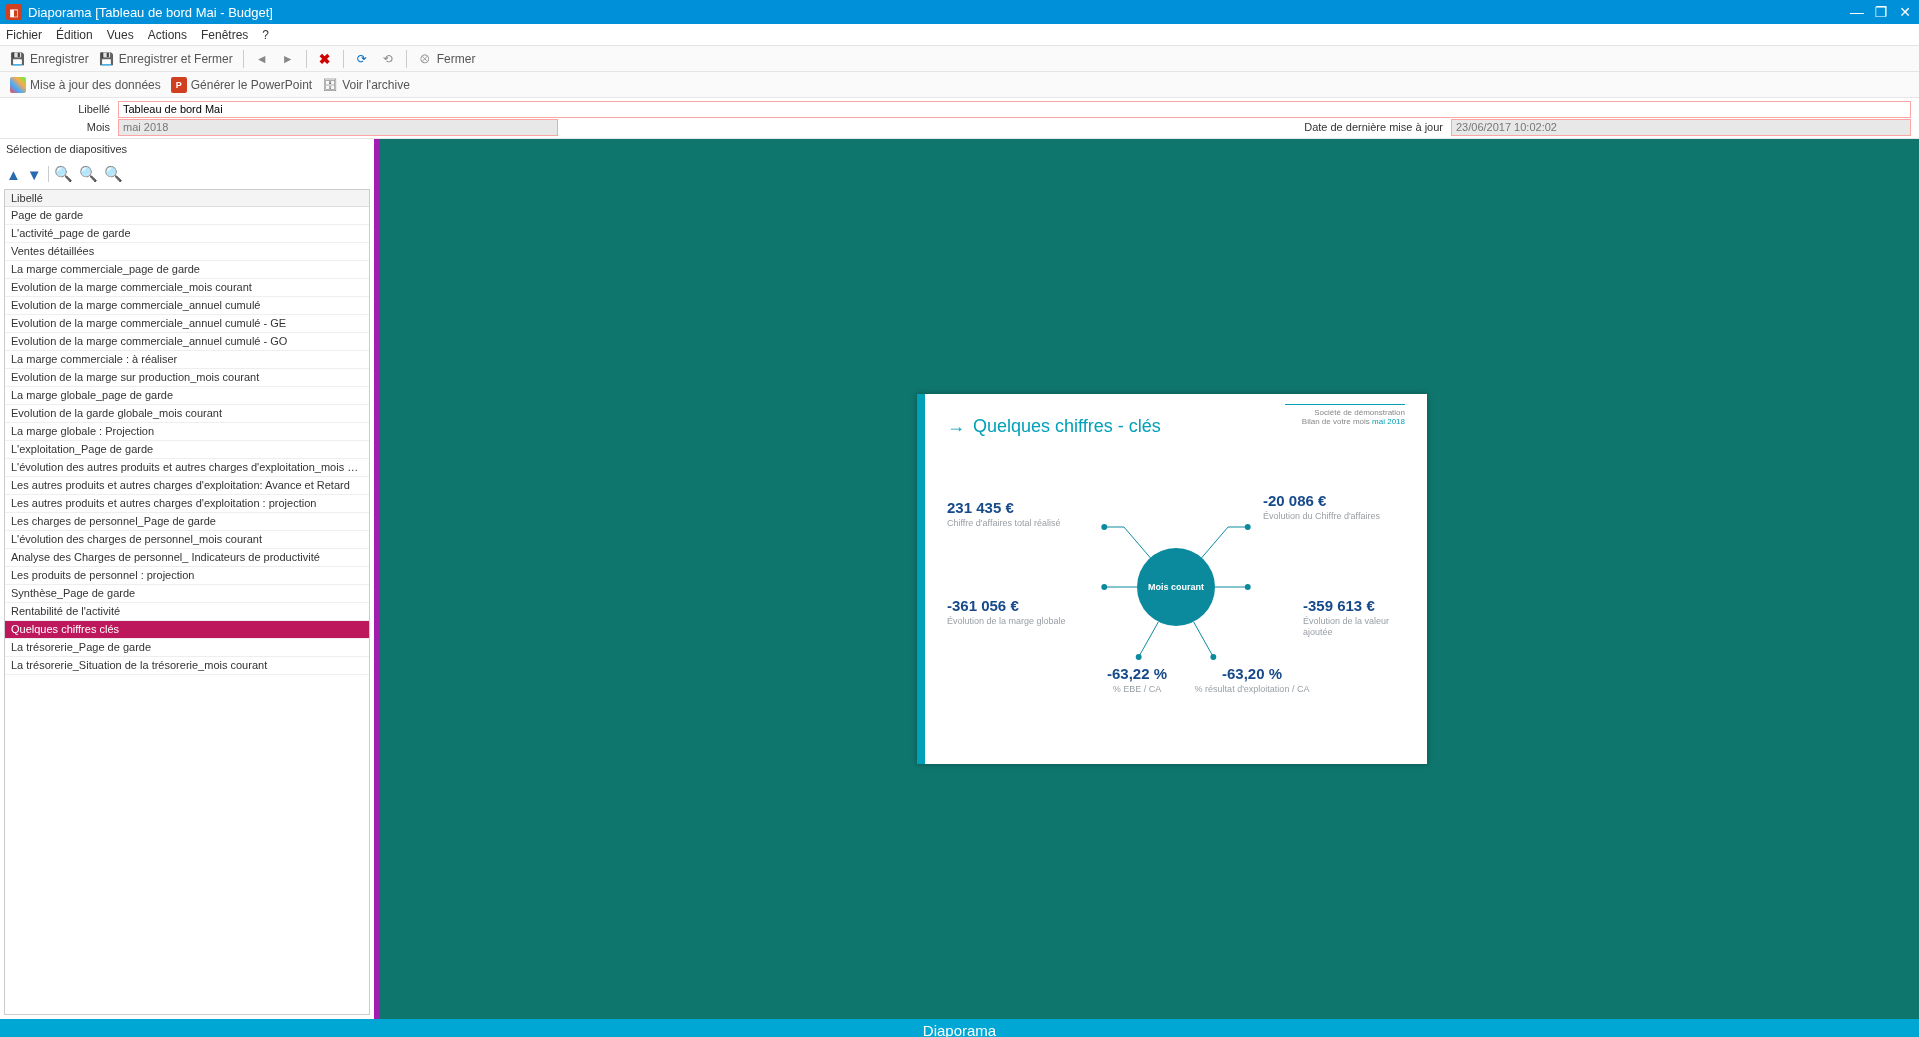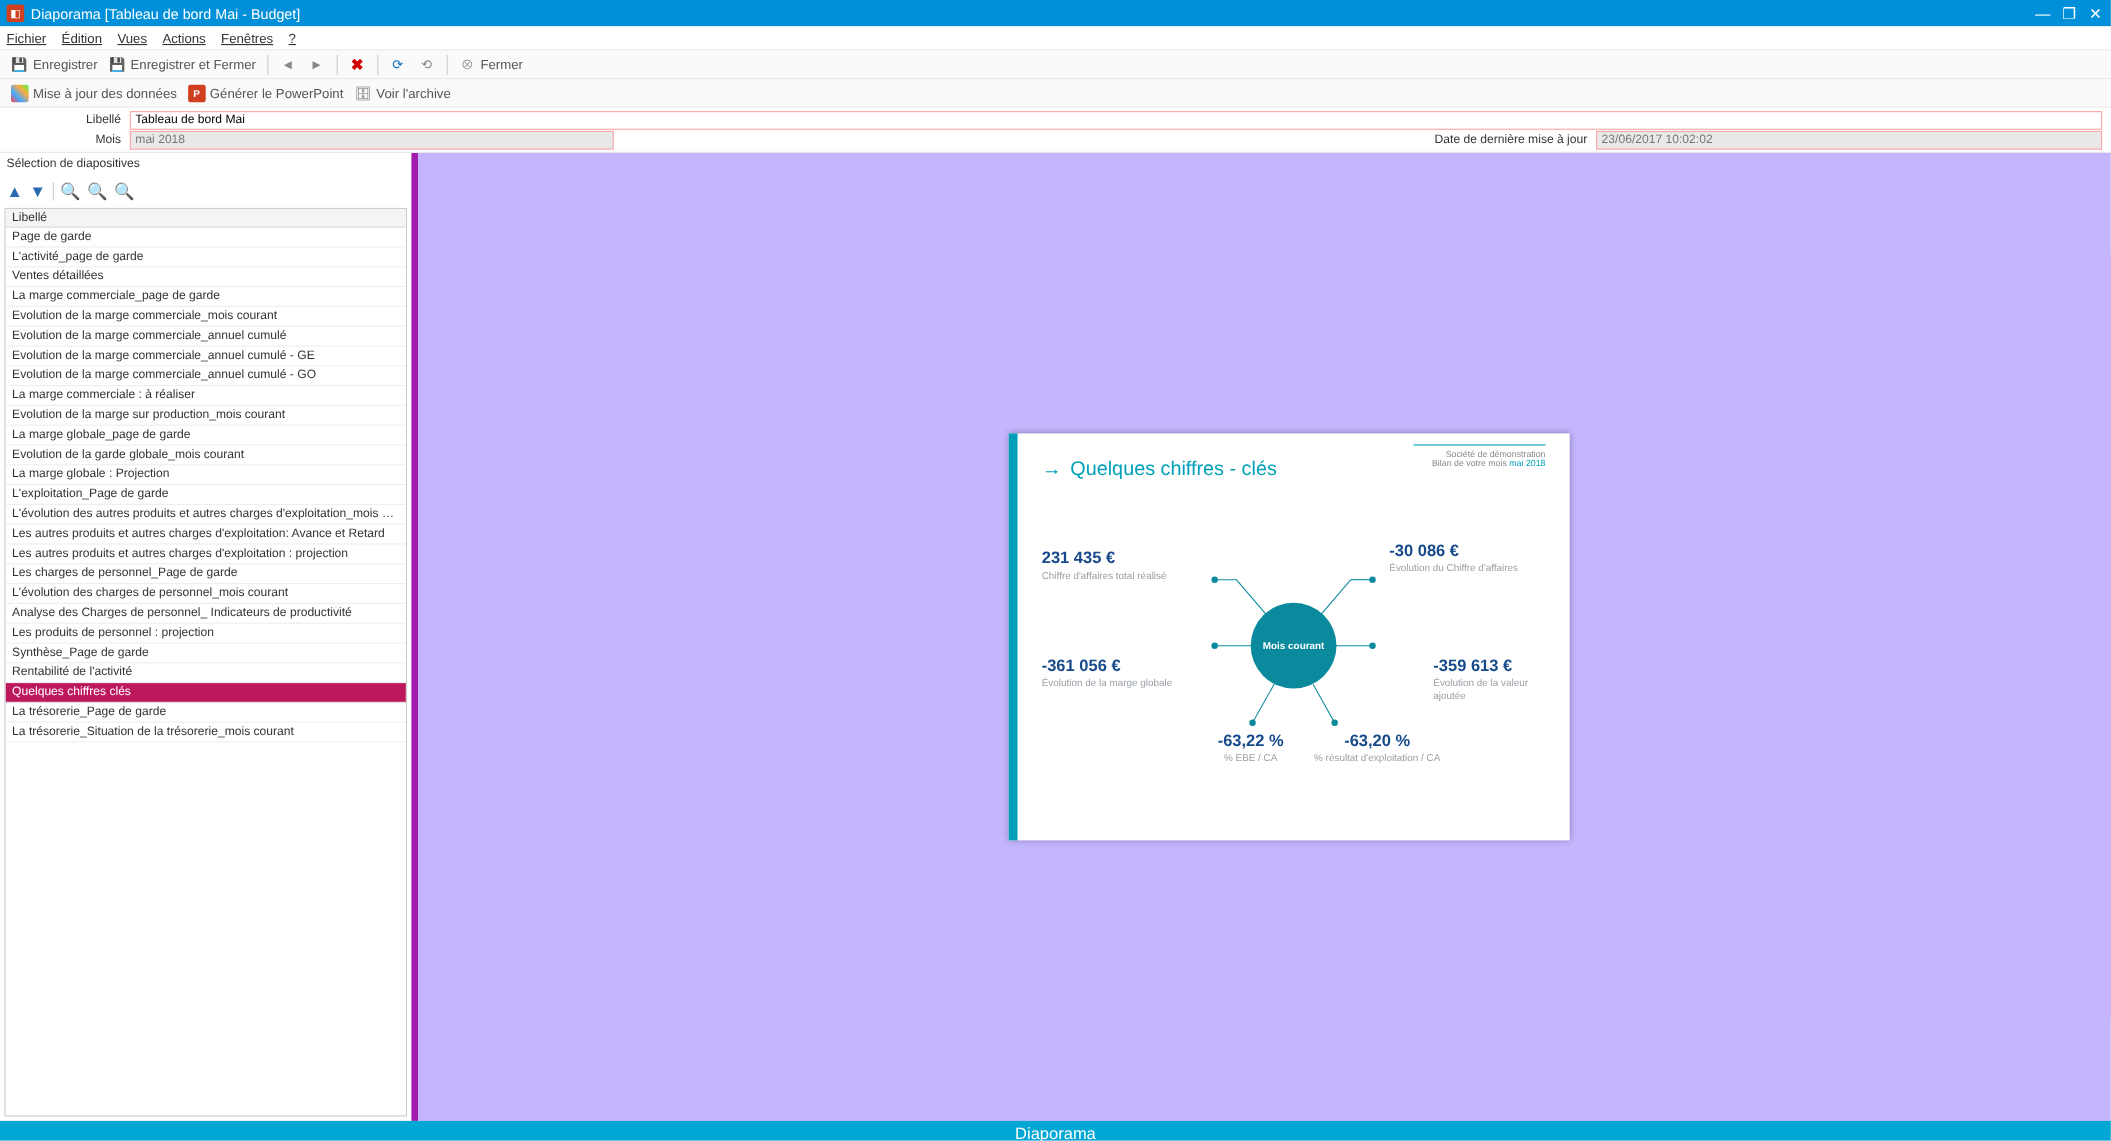--- a/index.html
+++ b/index.html
@@ -8,21 +8,21 @@
 
   
   .titlebar { background: #0090da; color: #fff; height: 24px; display: flex; align-items: center; padding: 0 6px; font-size: 13px; }
   .titlebar .app-icon { width: 16px; height: 16px; background: #d04020; display: inline-flex; align-items: center; justify-content: center; font-size: 10px; color: #fff; margin-right: 6px; border-radius: 2px; }
   .titlebar .title-text { flex: 1; }
   .titlebar .win-controls { display: flex; gap: 8px; }
   .titlebar .win-btn { cursor: pointer; font-size: 14px; width: 16px; text-align: center; }
 
   
   .menubar { background: #fff; border-bottom: 1px solid #e5e5e5; height: 22px; display: flex; align-items: center; padding: 0 6px; gap: 14px; font-size: 12px; }
-  .menubar .menu-item { cursor: pointer; text-decoration: underline; }
+  .menubar .menu-item { cursor: pointer; }
 
   
   .toolbar { background: #fafafa; border-bottom: 1px solid #e5e5e5; height: 26px; display: flex; align-items: center; padding: 0 6px; gap: 2px; font-size: 12px; }
   .tb-btn { display: inline-flex; align-items: center; gap: 4px; padding: 2px 4px; cursor: pointer; color: #555; }
   .tb-sep { width: 1px; height: 18px; background: #ccc; margin: 0 4px; }
   .tb-icon { width: 16px; height: 16px; display: inline-flex; align-items: center; justify-content: center; font-size: 12px; }
   .i-save { color: #888; }
   .i-saveclose { color: #888; }
   .i-back { color: #888; }
   .i-fwd { color: #888; }
@@ -37,21 +37,21 @@
   
   .form-area { background: #fff; border-bottom: 1px solid #e5e5e5; }
   .form-row { display: flex; align-items: center; height: 20px; gap: 8px; }
   .form-row .lbl { width: 110px; text-align: right; font-size: 11px; color: #333; }
   .form-row input { font-size: 11px; padding: 1px 4px; border: 1px solid #fca5a5; background: #fff; height: 17px; }
   .form-row input:disabled { background: #e8e8e8; color: #777; }
 
   
   .workspace { flex: 1; display: flex; overflow: hidden; background: #fff; }
   .work-left { width: 380px; display: flex; flex-direction: column; border-right: 6px solid #a21caf; }
-  .work-right { flex: 1; background: #c4b5fd; display: flex; align-items: center; justify-content: center; overflow: auto; padding-left: 45px; }
+  .work-right { flex: 1; background: #0f766e; display: flex; align-items: center; justify-content: center; overflow: auto; padding-left: 45px; }
   .slide-label { font-size: 11px; padding: 4px 6px; font-weight: normal; }
   .left-tools { display: flex; align-items: center; gap: 6px; padding: 6px; }
   .lt-btn { cursor: pointer; font-size: 15px; color: #2a6ab0; }
   .lt-btn.dim { color: #bbb; }
 
   .slide-list { flex: 1; overflow: auto; border: 1px solid #ccc; margin: 0 4px 4px 4px; }
   .slide-list .hdr { background: #f4f4f4; border-bottom: 1px solid #ddd; padding: 2px 6px; font-size: 11px; }
   .slide-list .row { padding: 1px 6px; font-size: 11px; border-bottom: 1px solid #eee; cursor: pointer; white-space: nowrap; overflow: hidden; text-overflow: ellipsis; line-height:15px; }
   .slide-list .row.selected { background: #be185d; color: #fff; }
 
@@ -245,21 +245,21 @@
             </svg>
             <div class="hub">
                 <span>Mois courant</span>
               </div>
 
             <div class="kpi left" style="left:0px; top:52px;">
               <div class="val">231 435 €</div>
               <div class="desc">Chiffre d'affaires total réalisé</div>
             </div>
             <div class="kpi right" style="left:316px; top:45px;">
-              <div class="val">-30 086 €</div>
+              <div class="val">-20 086 €</div>
               <div class="desc">Évolution du Chiffre d'affaires</div>
             </div>
             <div class="kpi left" style="left:0px; top:150px;width:130px;">
               <div class="val">-361 056 €</div>
               <div class="desc">Évolution de la marge globale</div>
             </div>
             <div class="kpi right" style="left:356px; top:150px;width:110px;">
               <div class="val">-359 613 €</div>
               <div class="desc">Évolution de la valeur ajoutée</div>
             </div>

